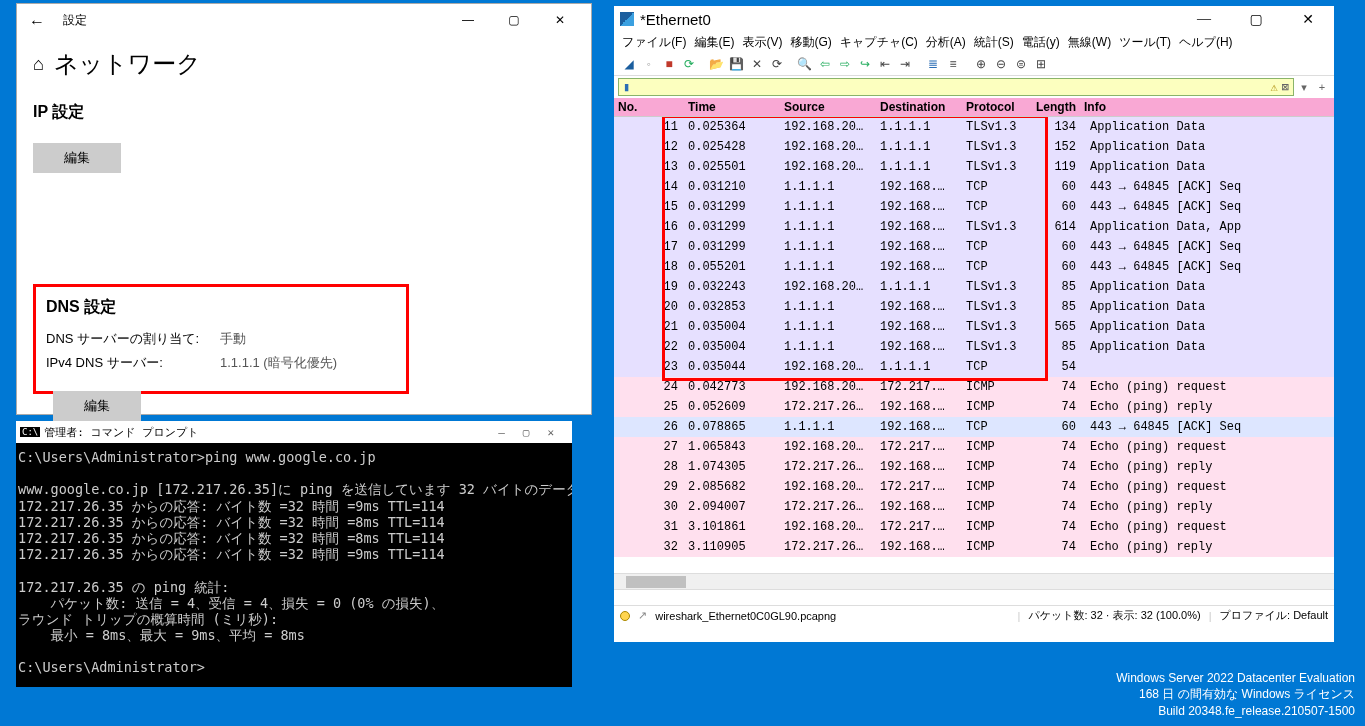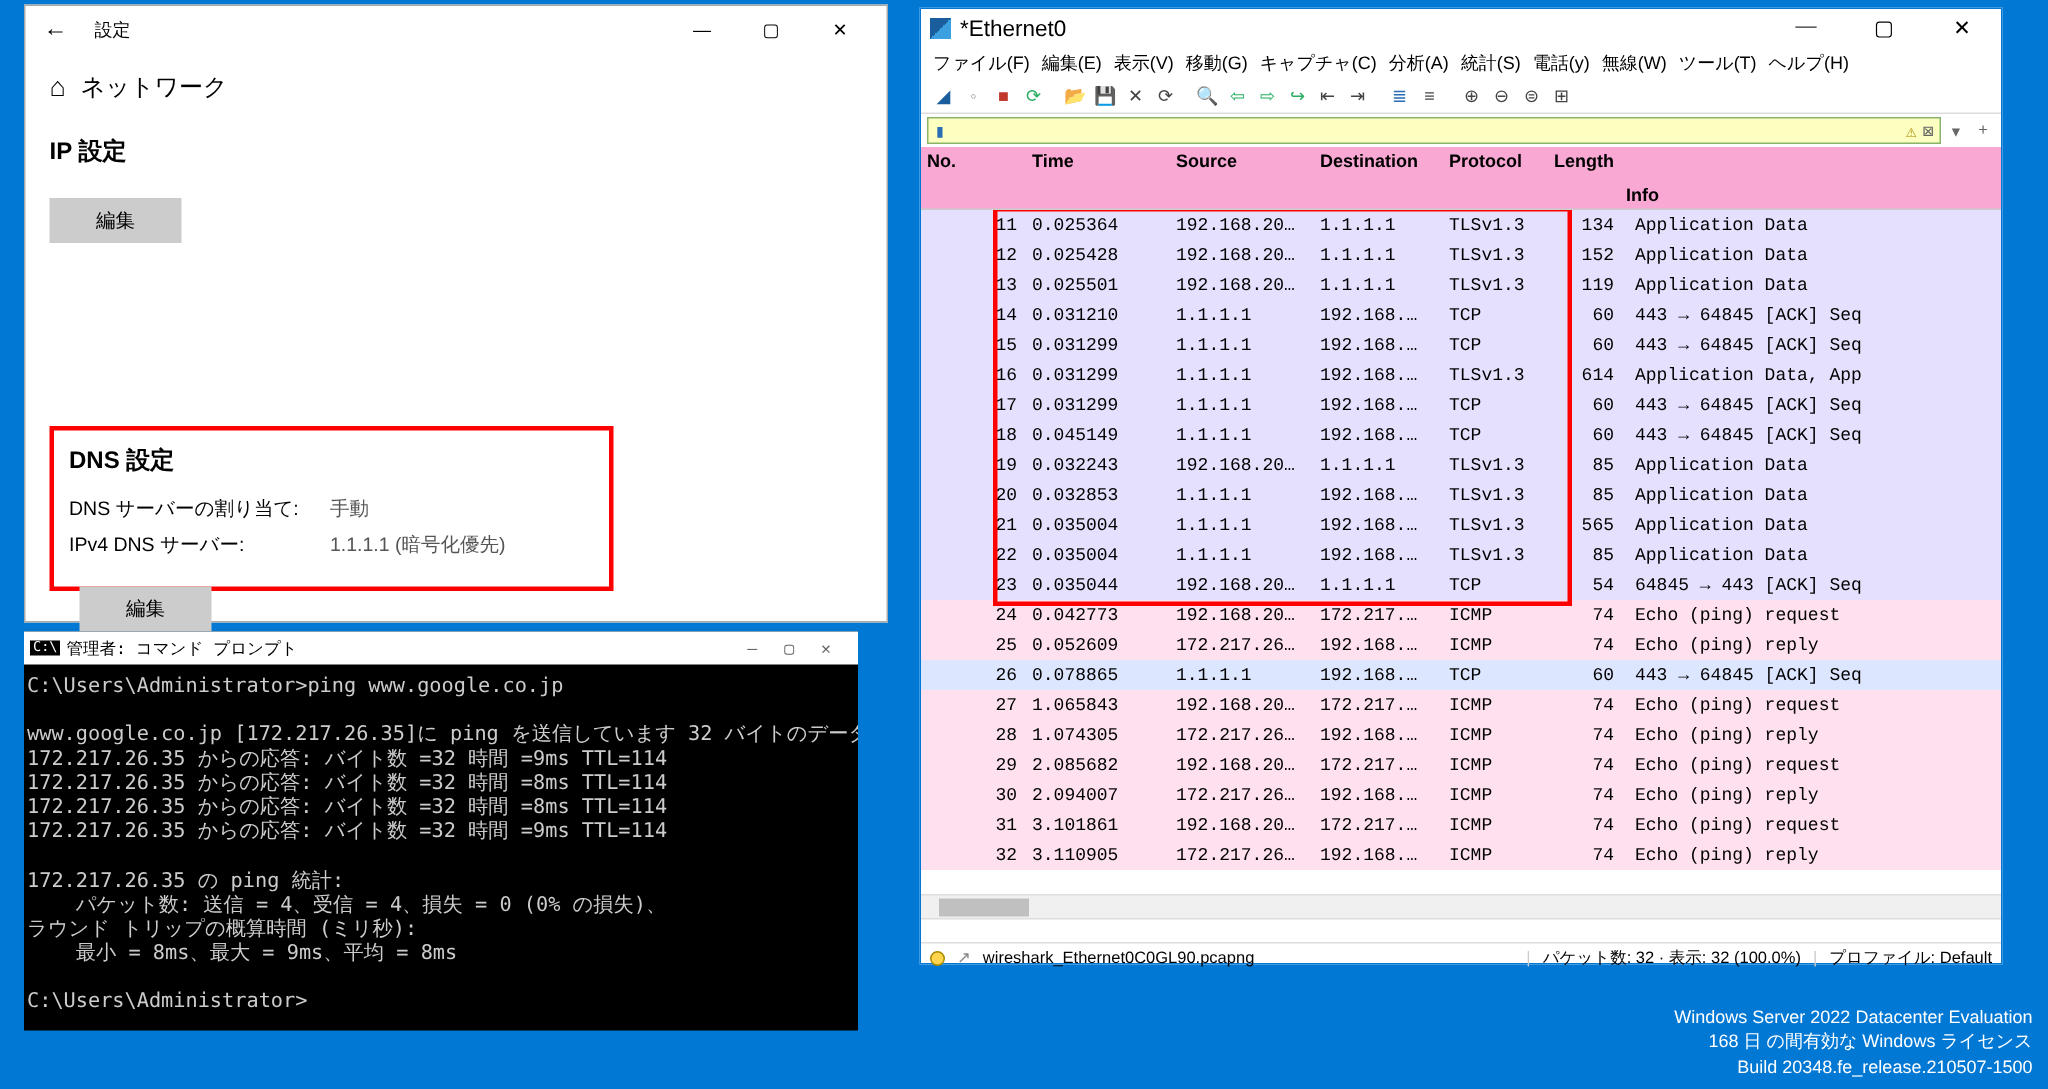--- a/index.html
+++ b/index.html
@@ -28,21 +28,21 @@
   align-items: center;
   padding: 0 8px;
 }
 .settings-back { width: 24px; text-align: center; cursor: pointer; font-size: 16px; }
 .settings-title { margin-left: 14px; font-size: 12px; }
 .settings-winctrl { margin-left: auto; display: flex; }
 .settings-winctrl span { width: 46px; height: 32px; display: flex; align-items: center; justify-content: center; font-size: 12px; cursor: pointer; }
 .settings-body { padding: 12px 16px; }
 .net-header { display: flex; align-items: center; gap: 10px; margin-bottom: 22px; }
 .home-icon { font-size: 18px; }
-.net-title { font-size: 16px; }
+.net-title { font-size: 24px; }
 .ip-section-title { font-size: 16px; font-weight: 600; margin-bottom: 14px; }
 .kv-row { display: flex; font-size: 13px; margin-bottom: 6px; }
 .kv-row .k { width: 174px; color: #000; }
 .kv-row .v { color: #555; }
 .edit-btn { margin-top: 6px; background: #ccc; border: none; width: 88px; height: 30px; font-size: 13px; cursor: pointer; }
 .dns-box {
   position: absolute;
   left: 16px;
   top: 280px;
   width: 376px;
@@ -110,21 +110,21 @@
   padding: 1px 4px;
   font-size: 12px;
   font-family: monospace;
   display:flex;
   align-items:center;
 }
 .ws-filter .bookmark { width:14px; color:#2a6db5; margin-right:4px; }
 .ws-filter-ctrl { width:16px; height:18px; display:flex; align-items:center; justify-content:center; font-size:11px; cursor:pointer; color:#666; }
 .ws-headers { display:flex; font-size:12px; border-bottom:1px solid #ccc; background:#f9a8d4; padding:2px 0;font-weight:bold;}
 .ws-headers span { padding: 0 4px; }
-.h-no{width:70px;} .h-time{width:96px;} .h-src{width:96px;} .h-dst{width:86px;} .h-proto{width:60px;} .h-len{width:58px; text-align:right;} .h-info{flex:1; padding-left:14px;margin-top:23px;}
+.h-no{width:70px;} .h-time{width:96px;} .h-src{width:96px;} .h-dst{width:86px;} .h-proto{width:60px;} .h-len{width:58px; text-align:right;} .h-info{flex:1; padding-left:14px;}
 .ws-packets { position:relative; font-family: "Consolas","Courier New",monospace; font-size:12px; line-height:20px; overflow:auto; height: 456px;}
 .pkt { display:flex; padding:0; height:20px; }
 .pkt.tls { background:#e6e0ff; }
 .pkt.tcp { background:#e6e0ff; }
 .pkt.icmp { background:#ffe0ee; }
 .pkt.sel { background:#dde6ff; }
 .pkt span { padding: 0 4px; white-space:nowrap; overflow:hidden; }
 .c-no{width:70px; text-align:right; padding-right:6px !important;} .c-time{width:96px;} .c-src{width:96px;} .c-dst{width:86px;} .c-proto{width:60px;} .c-len{width:58px; text-align:right;} .c-info{flex:1; padding-left:10px !important;}
 .ws-redbox {
   position:absolute;
@@ -349,21 +349,21 @@
         <span class="c-no">17</span>
         <span class="c-time">0.031299</span>
         <span class="c-src">1.1.1.1</span>
         <span class="c-dst">192.168.…</span>
         <span class="c-proto">TCP</span>
         <span class="c-len">60</span>
         <span class="c-info">443 → 64845 [ACK] Seq</span>
       </div>
       <div class="pkt tcp">
         <span class="c-no">18</span>
-        <span class="c-time">0.045149</span>
+        <span class="c-time">0.055201</span>
         <span class="c-src">1.1.1.1</span>
         <span class="c-dst">192.168.…</span>
         <span class="c-proto">TCP</span>
         <span class="c-len">60</span>
         <span class="c-info">443 → 64845 [ACK] Seq</span>
       </div>
       <div class="pkt tls">
         <span class="c-no">19</span>
         <span class="c-time">0.032243</span>
         <span class="c-src">192.168.20…</span>
@@ -399,21 +399,20 @@
         <span class="c-len">85</span>
         <span class="c-info">Application Data</span>
       </div>
       <div class="pkt tcp">
         <span class="c-no">23</span>
         <span class="c-time">0.035044</span>
         <span class="c-src">192.168.20…</span>
         <span class="c-dst">1.1.1.1</span>
         <span class="c-proto">TCP</span>
         <span class="c-len">54</span>
-        <span class="c-info">64845 → 443 [ACK] Seq</span>
       </div>
       <div class="pkt icmp">
         <span class="c-no">24</span>
         <span class="c-time">0.042773</span>
         <span class="c-src">192.168.20…</span>
         <span class="c-dst">172.217.…</span>
         <span class="c-proto">ICMP</span>
         <span class="c-len">74</span>
         <span class="c-info">Echo (ping) request</span>
       </div>

